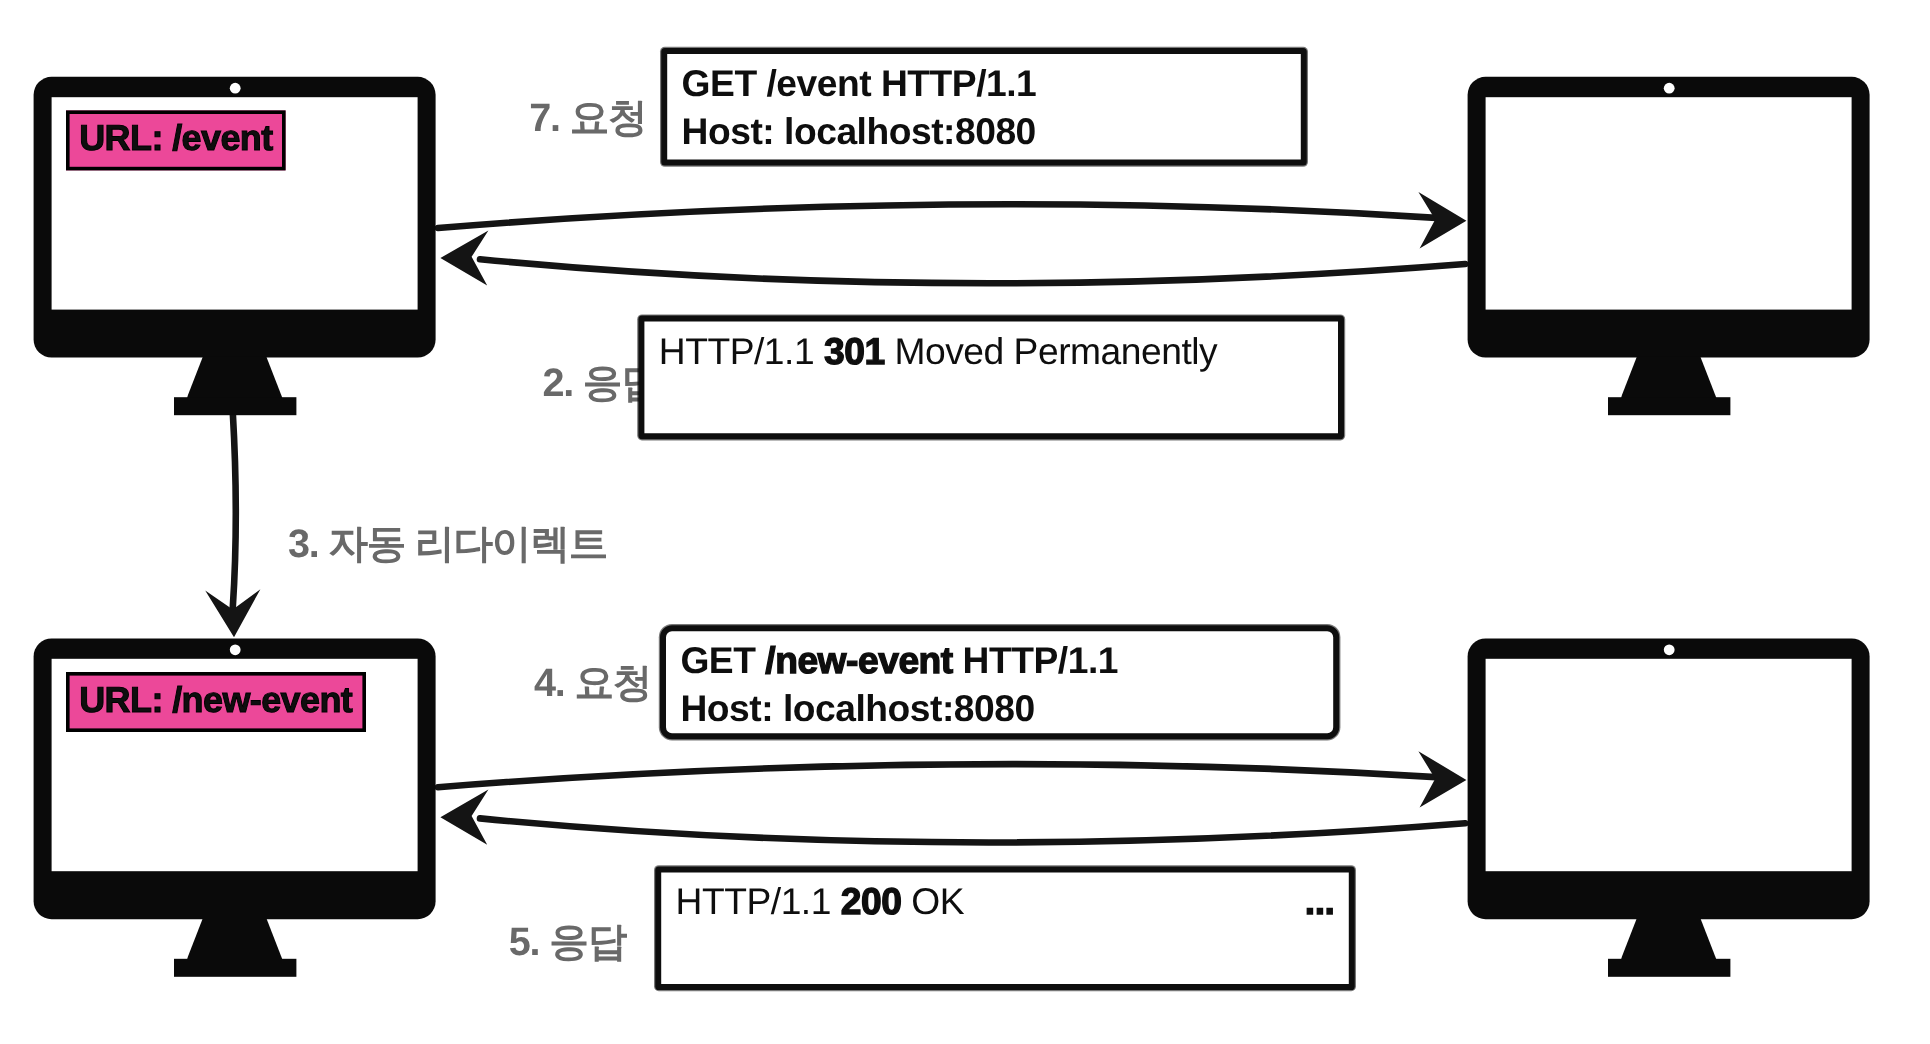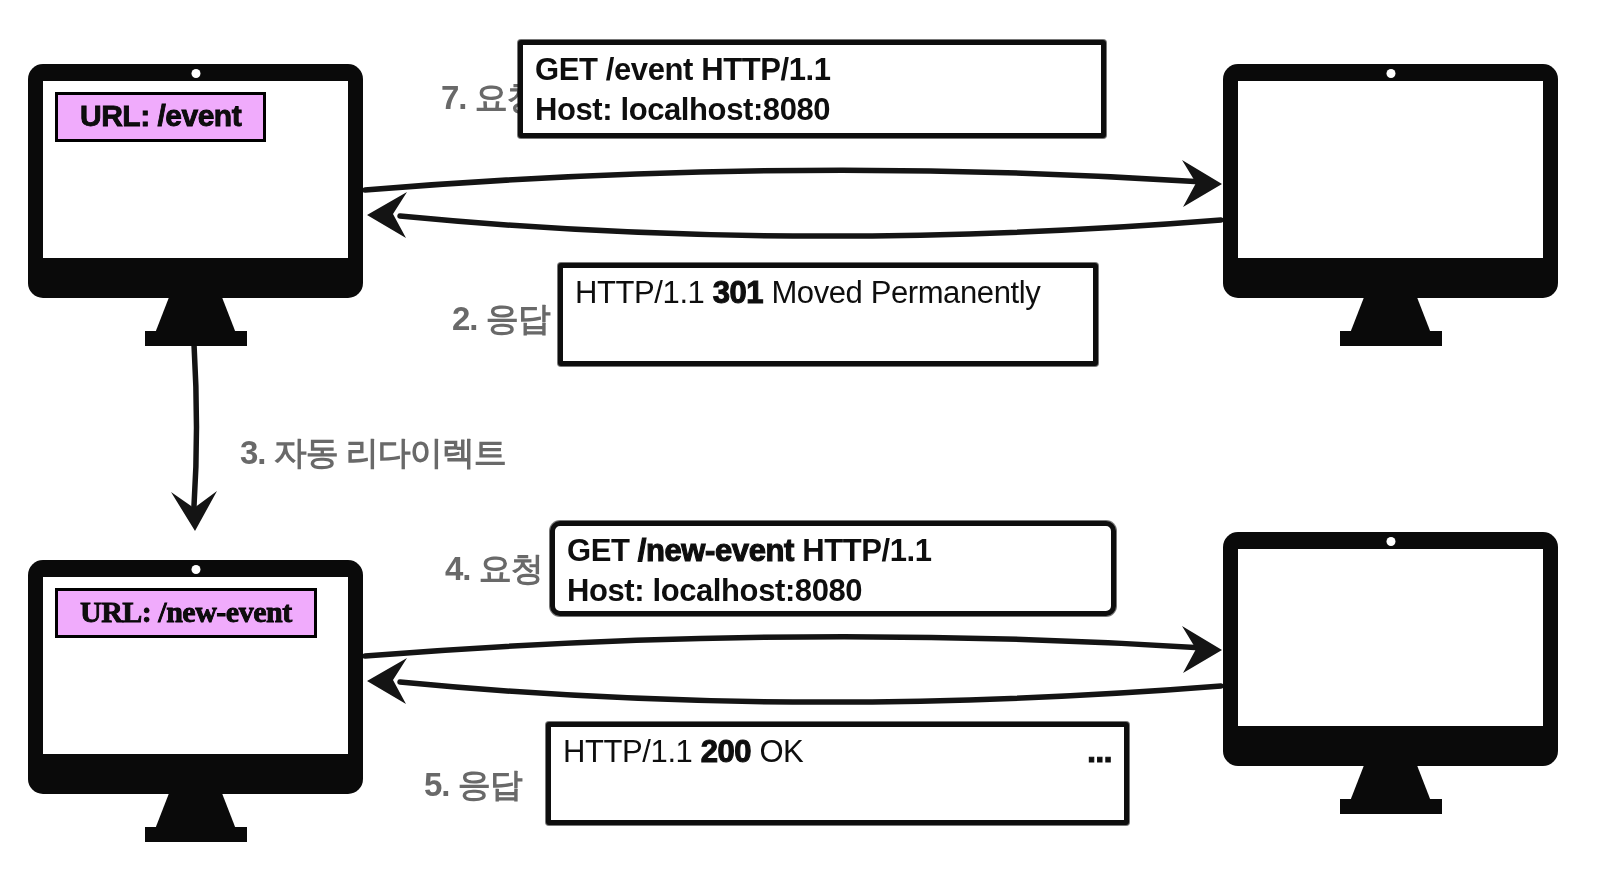--- a/index.html
+++ b/index.html
@@ -11,23 +11,23 @@
   }
   .layer{position:absolute;left:0;top:0;}
   
   .monitor{position:absolute;width:335px;height:282px;z-index:2;}
   .bezel{position:absolute;left:0;right:0;top:0;height:234px;background:#0a0a0a;border-radius:15px;}
   .screen{position:absolute;left:15px;right:15px;top:17px;bottom:40px;background:#ffffff;}
   .camera{position:absolute;top:5px;left:50%;transform:translateX(-50%);width:9px;height:9px;border-radius:50%;background:#ffffff;}
   .stand-neck{position:absolute;bottom:14px;left:50%;transform:translateX(-50%);width:80px;height:35px;background:#0a0a0a;clip-path:polygon(17% 0,83% 0,100% 100%,0 100%);}
   .stand-base{position:absolute;bottom:0;left:50%;transform:translateX(-50%);width:102px;height:15px;background:#0a0a0a;}
   .url-bar{
-    position:absolute;left:27px;top:28px;background:#f0abfc;border:3px solid #000;
+    position:absolute;left:27px;top:28px;background:#ec4899;border:3px solid #000;
     font-size:30px;font-weight:700;-webkit-text-stroke:0.8px #000;
-    padding:4px 22px 6px;white-space:nowrap;letter-spacing:-0.5px;z-index:3;
+    padding:4px 8px 6px;white-space:nowrap;letter-spacing:-0.5px;z-index:3;
   }
   
   .msg{
     position:absolute;z-index:2;background:#ffffff;
     border:5px solid #0e0e0e;border-radius:3px;
     box-shadow:0 0 0 1px rgba(10,10,10,.55);
     font-size:31px;line-height:40px;letter-spacing:-0.4px;
     padding:5px 12px;box-sizing:border-box;white-space:nowrap;
   }
   .msg .line{display:block;}
@@ -73,21 +73,21 @@
 
 <div class="monitor" style="left:1223px;top:64px;">
   <div class="bezel">
     <div class="camera"></div>
     <div class="screen"></div>
   </div>
   <div class="stand-neck"></div>
   <div class="stand-base"></div>
 </div>
 
-<div class="monitor" style="left:28px;top:560px;font-family:Liberation Serif, serif;">
+<div class="monitor" style="left:28px;top:532px;">
   <div class="bezel">
     <div class="camera"></div>
     <div class="screen"></div>
   </div>
   <div class="stand-neck"></div>
   <div class="stand-base"></div>
   <div class="url-bar">URL: /new-event</div>
 </div>
 
 <div class="monitor" style="left:1223px;top:532px;">
@@ -98,26 +98,26 @@
   <div class="stand-neck"></div>
   <div class="stand-base"></div>
 </div>
 
 <div class="step" style="left:441px;top:76px;">7. 요청</div>
 <div class="step" style="left:452px;top:297px;">2. 응답</div>
 <div class="step" style="left:240px;top:431px;">3. 자동 리다이렉트</div>
 <div class="step" style="left:445px;top:547px;">4. 요청</div>
 <div class="step" style="left:424px;top:763px;">5. 응답</div>
 
-<div class="msg" style="left:518px;top:40px;width:588px;height:98px;">
+<div class="msg" style="left:551px;top:40px;width:538px;height:98px;">
   <span class="line"><span class="bd">GET /event HTTP/1.1</span></span>
   <span class="line bd">Host: localhost:8080</span>
 </div>
 
-<div class="msg" style="left:558px;top:263px;width:540px;height:103px;">
+<div class="msg" style="left:532px;top:263px;width:588px;height:103px;">
   <span class="line"><span class="rg">HTTP/1.1 </span><span class="hv">301</span><span class="rg"> Moved Permanently</span></span>
 </div>
 
 <div class="msg" style="left:550px;top:521px;width:566px;height:95px;border-radius:10px;">
   <span class="line"><span class="bd">GET </span><span class="hv">/new-event</span><span class="bd"> HTTP/1.1</span></span>
   <span class="line bd">Host: localhost:8080</span>
 </div>
 
 <div class="msg msg-split" style="left:546px;top:722px;width:583px;height:103px;">
   <span class="line"><span class="rg">HTTP/1.1 </span><span class="hv">200</span><span class="rg"> OK</span></span>

